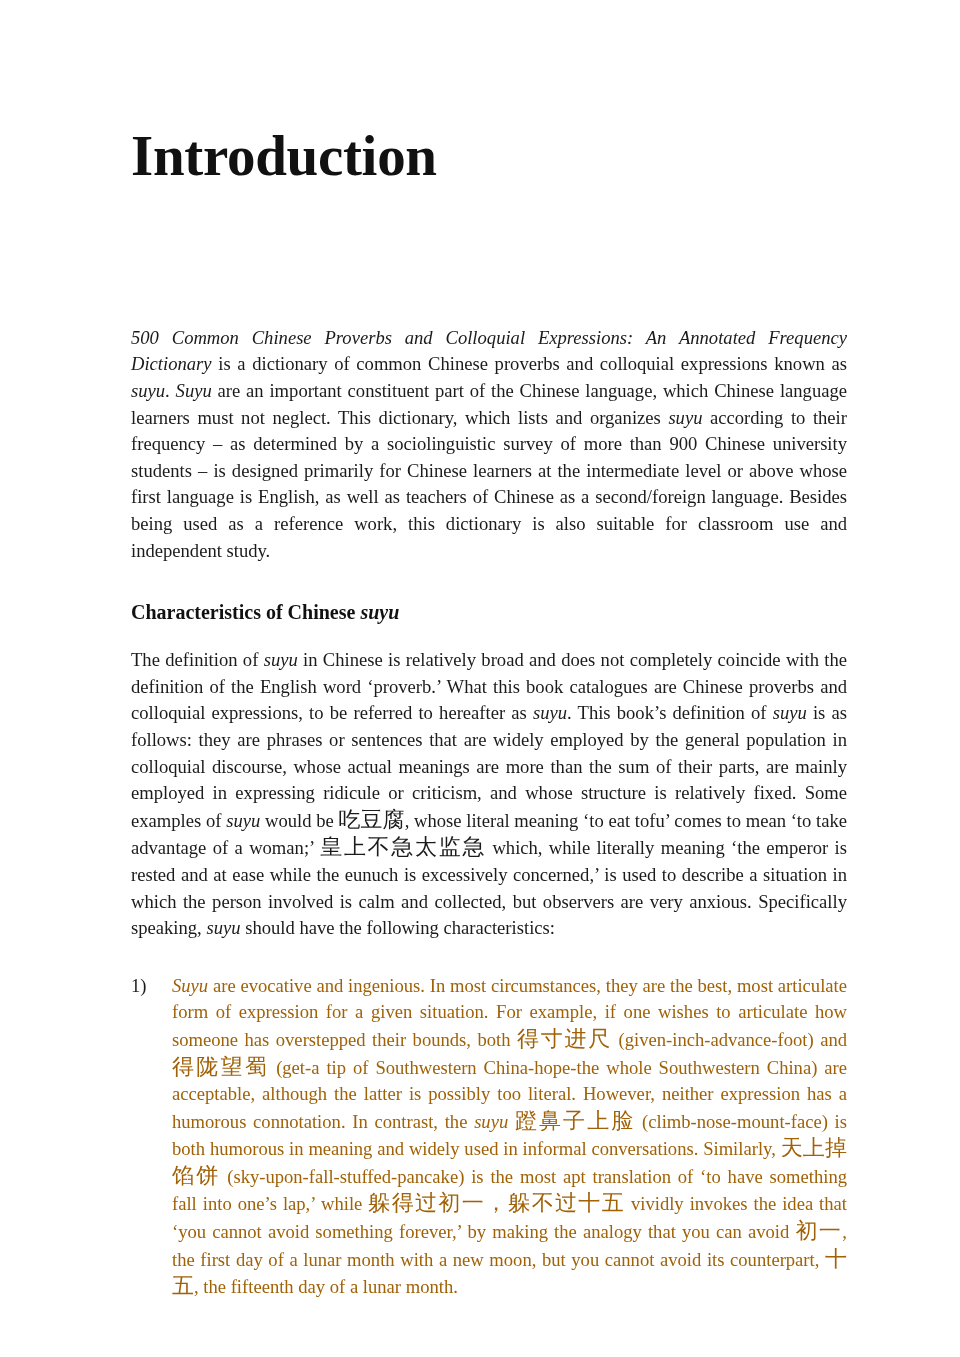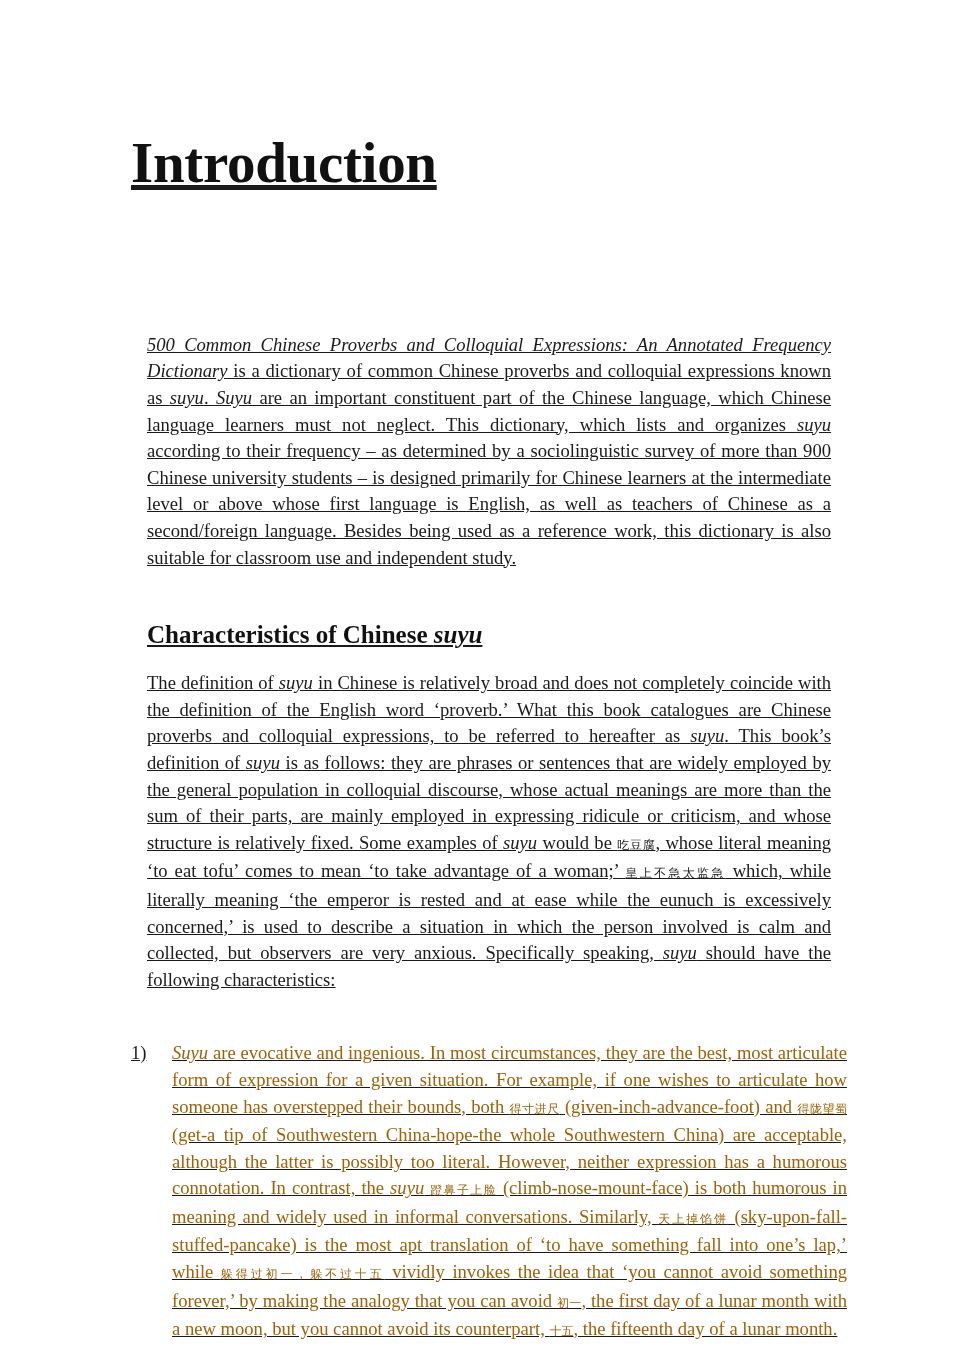--- a/index.html
+++ b/index.html
@@ -17,60 +17,59 @@
   .page {
     position: relative;
     width: 960px;
     height: 1357px;
     background: #ffffff;
     overflow: hidden;
   }
   .content {
     position: absolute;
     left: 131px;
-    top: 11px;
+    top: 4px;
     width: 716px;
-    text-decoration: underline;
   }
 
   
   .chapter-title {
     font-family: "Liberation Serif", "DejaVu Serif", serif;
     font-weight: bold;
     font-size: 57px;
     line-height: 1.05;
     letter-spacing: -0.3px;
     color: #111111;
     margin: 0;
     padding-top: 122px;
   }
 
   
   .body-para {
     font-size: 18.6px;
     line-height: 26.6px;
     text-align: justify;
     text-justify: inter-word;
-    margin: 16px;
+    margin: 0;
     color: #1b1b1b;
     hyphens: none;
   }
   .para-intro {
     margin-top: 139px;
   }
   .para-def {
     margin-top: 23px;
   }
 
   
   .section-heading {
-    font-size: 25px;
+    font-size: 20px;
     font-weight: bold;
     line-height: 24px;
-    margin: 16px;
+    margin: 0;
     padding-top: 36px;
     color: #111111;
   }
 
   
   .num-list {
     margin: 0;
     padding: 0;
     padding-top: 31px;
     list-style: none;
@@ -94,21 +93,21 @@
     color: #a16207;
     hyphens: none;
   }
 
   i, .it {
     font-style: italic;
   }
   .han {
     font-family: "DejaVu Sans", "Liberation Sans", sans-serif;
     font-style: normal;
-    font-size: 12px;
+    font-size: 22px;
   }
 </style>
 </head>
 <body>
 
 <div class="page">
   <div class="content">
 
     <h1 class="chapter-title">Introduction</h1>
 

